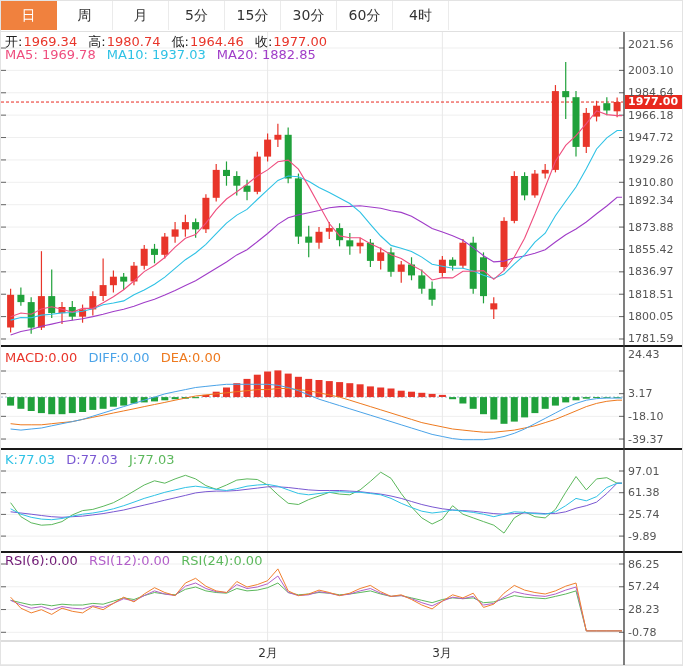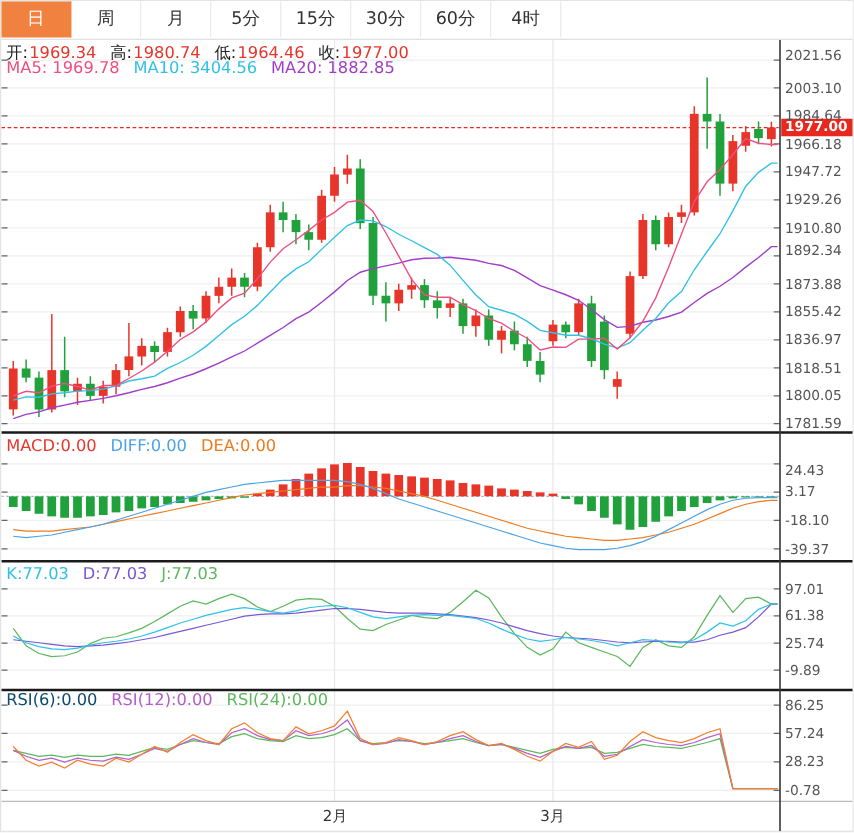--- a/index.html
+++ b/index.html
@@ -308,36 +308,36 @@
   <div id="tabbar"><div class="tab active">日</div><div class="tab">周</div><div class="tab">月</div><div class="tab">5分</div><div class="tab">15分</div><div class="tab">30分</div><div class="tab">60分</div><div class="tab">4时</div></div>
 
   <div class="row" style="left:4px;top:32px;">
     <span style="color:#222;margin-right:1px;">开:</span><span style="color:#e8352a;">1969.34</span>
     <span style="color:#222;margin-right:1px;">高:</span><span style="color:#e8352a;">1980.74</span>
     <span style="color:#222;margin-right:1px;">低:</span><span style="color:#e8352a;">1964.46</span>
     <span style="color:#222;margin-right:1px;">收:</span><span style="color:#e8352a;">1977.00</span>
   </div>
   <div class="row" style="left:4px;top:46px;">
     <span style="color:#ef4e7f;">MA5: 1969.78</span>
-    <span style="color:#2fc2e5;">MA10: 3404.56</span>
+    <span style="color:#2fc2e5;">MA10: 1937.03</span>
     <span style="color:#a03dc8;">MA20: 1882.85</span>
   </div>
 
   <div class="row" style="left:4px;top:349px;">
     <span style="color:#e8352a;">MACD:0.00</span>
     <span style="color:#4aa3e8;">DIFF:0.00</span>
     <span style="color:#ee7a1f;">DEA:0.00</span>
   </div>
   <div class="row" style="left:4px;top:451px;">
     <span style="color:#2fc2e5;">K:77.03</span>
     <span style="color:#7a58d2;">D:77.03</span>
     <span style="color:#5cb85c;">J:77.03</span>
   </div>
   <div class="row" style="left:4px;top:552px;">
-    <span style="color:#0c4a6e;">RSI(6):0.00</span>
+    <span style="color:#701a75;">RSI(6):0.00</span>
     <span style="color:#b25fc9;">RSI(12):0.00</span>
     <span style="color:#5cb85c;">RSI(24):0.00</span>
   </div>
 
   <div id="price-badge">1977.00</div>
 
   <div class="xlab" style="left:247px;">2月</div>
   <div class="xlab" style="left:421px;">3月</div>
 
   <div class="panel-hit" style="top:30px;height:315px;"></div>
@@ -351,21 +351,21 @@
     <div class="axis-label" style="top: 130.04px;">1947.72</div>
     <div class="axis-label" style="top: 152.425px; text-align: right;">1929.26</div>
     <div class="axis-label" style="top: 174.81px;">1910.80</div>
     <div class="axis-label" style="top: 193px; text-align: center;">1892.34</div>
     <div class="axis-label" style="top: 219.58px;">1873.88</div>
     <div class="axis-label" style="top: 241.965px;">1855.42</div>
     <div class="axis-label" style="top: 264.338px;">1836.97</div>
     <div class="axis-label" style="top: 286.723px;">1818.51</div>
     <div class="axis-label" style="top: 309.108px;">1800.05</div>
     <div class="axis-label" style="top: 331.493px;">1781.59</div>
-    <div class="axis-label" style="top: 369px;">24.43</div>
+    <div class="axis-label" style="top: 347px;">24.43</div>
     <div class="axis-label" style="top: 386.17px;">3.17</div>
     <div class="axis-label" style="top: 408.851px;">-18.10</div>
     <div class="axis-label" style="top: 431.531px;">-39.37</div>
     <div class="axis-label" style="top: 463.5px; text-align: center;">97.01</div>
     <div class="axis-label" style="top: 485.2px;">61.38</div>
     <div class="axis-label" style="top: 506.906px;">25.74</div>
     <div class="axis-label" style="top: 528.606px;">-9.89</div>
     <div class="axis-label" style="top: 556.5px;">86.25</div>
     <div class="axis-label" style="top: 579.27px;">57.24</div>
     <div class="axis-label" style="top: 602.04px;">28.23</div>

